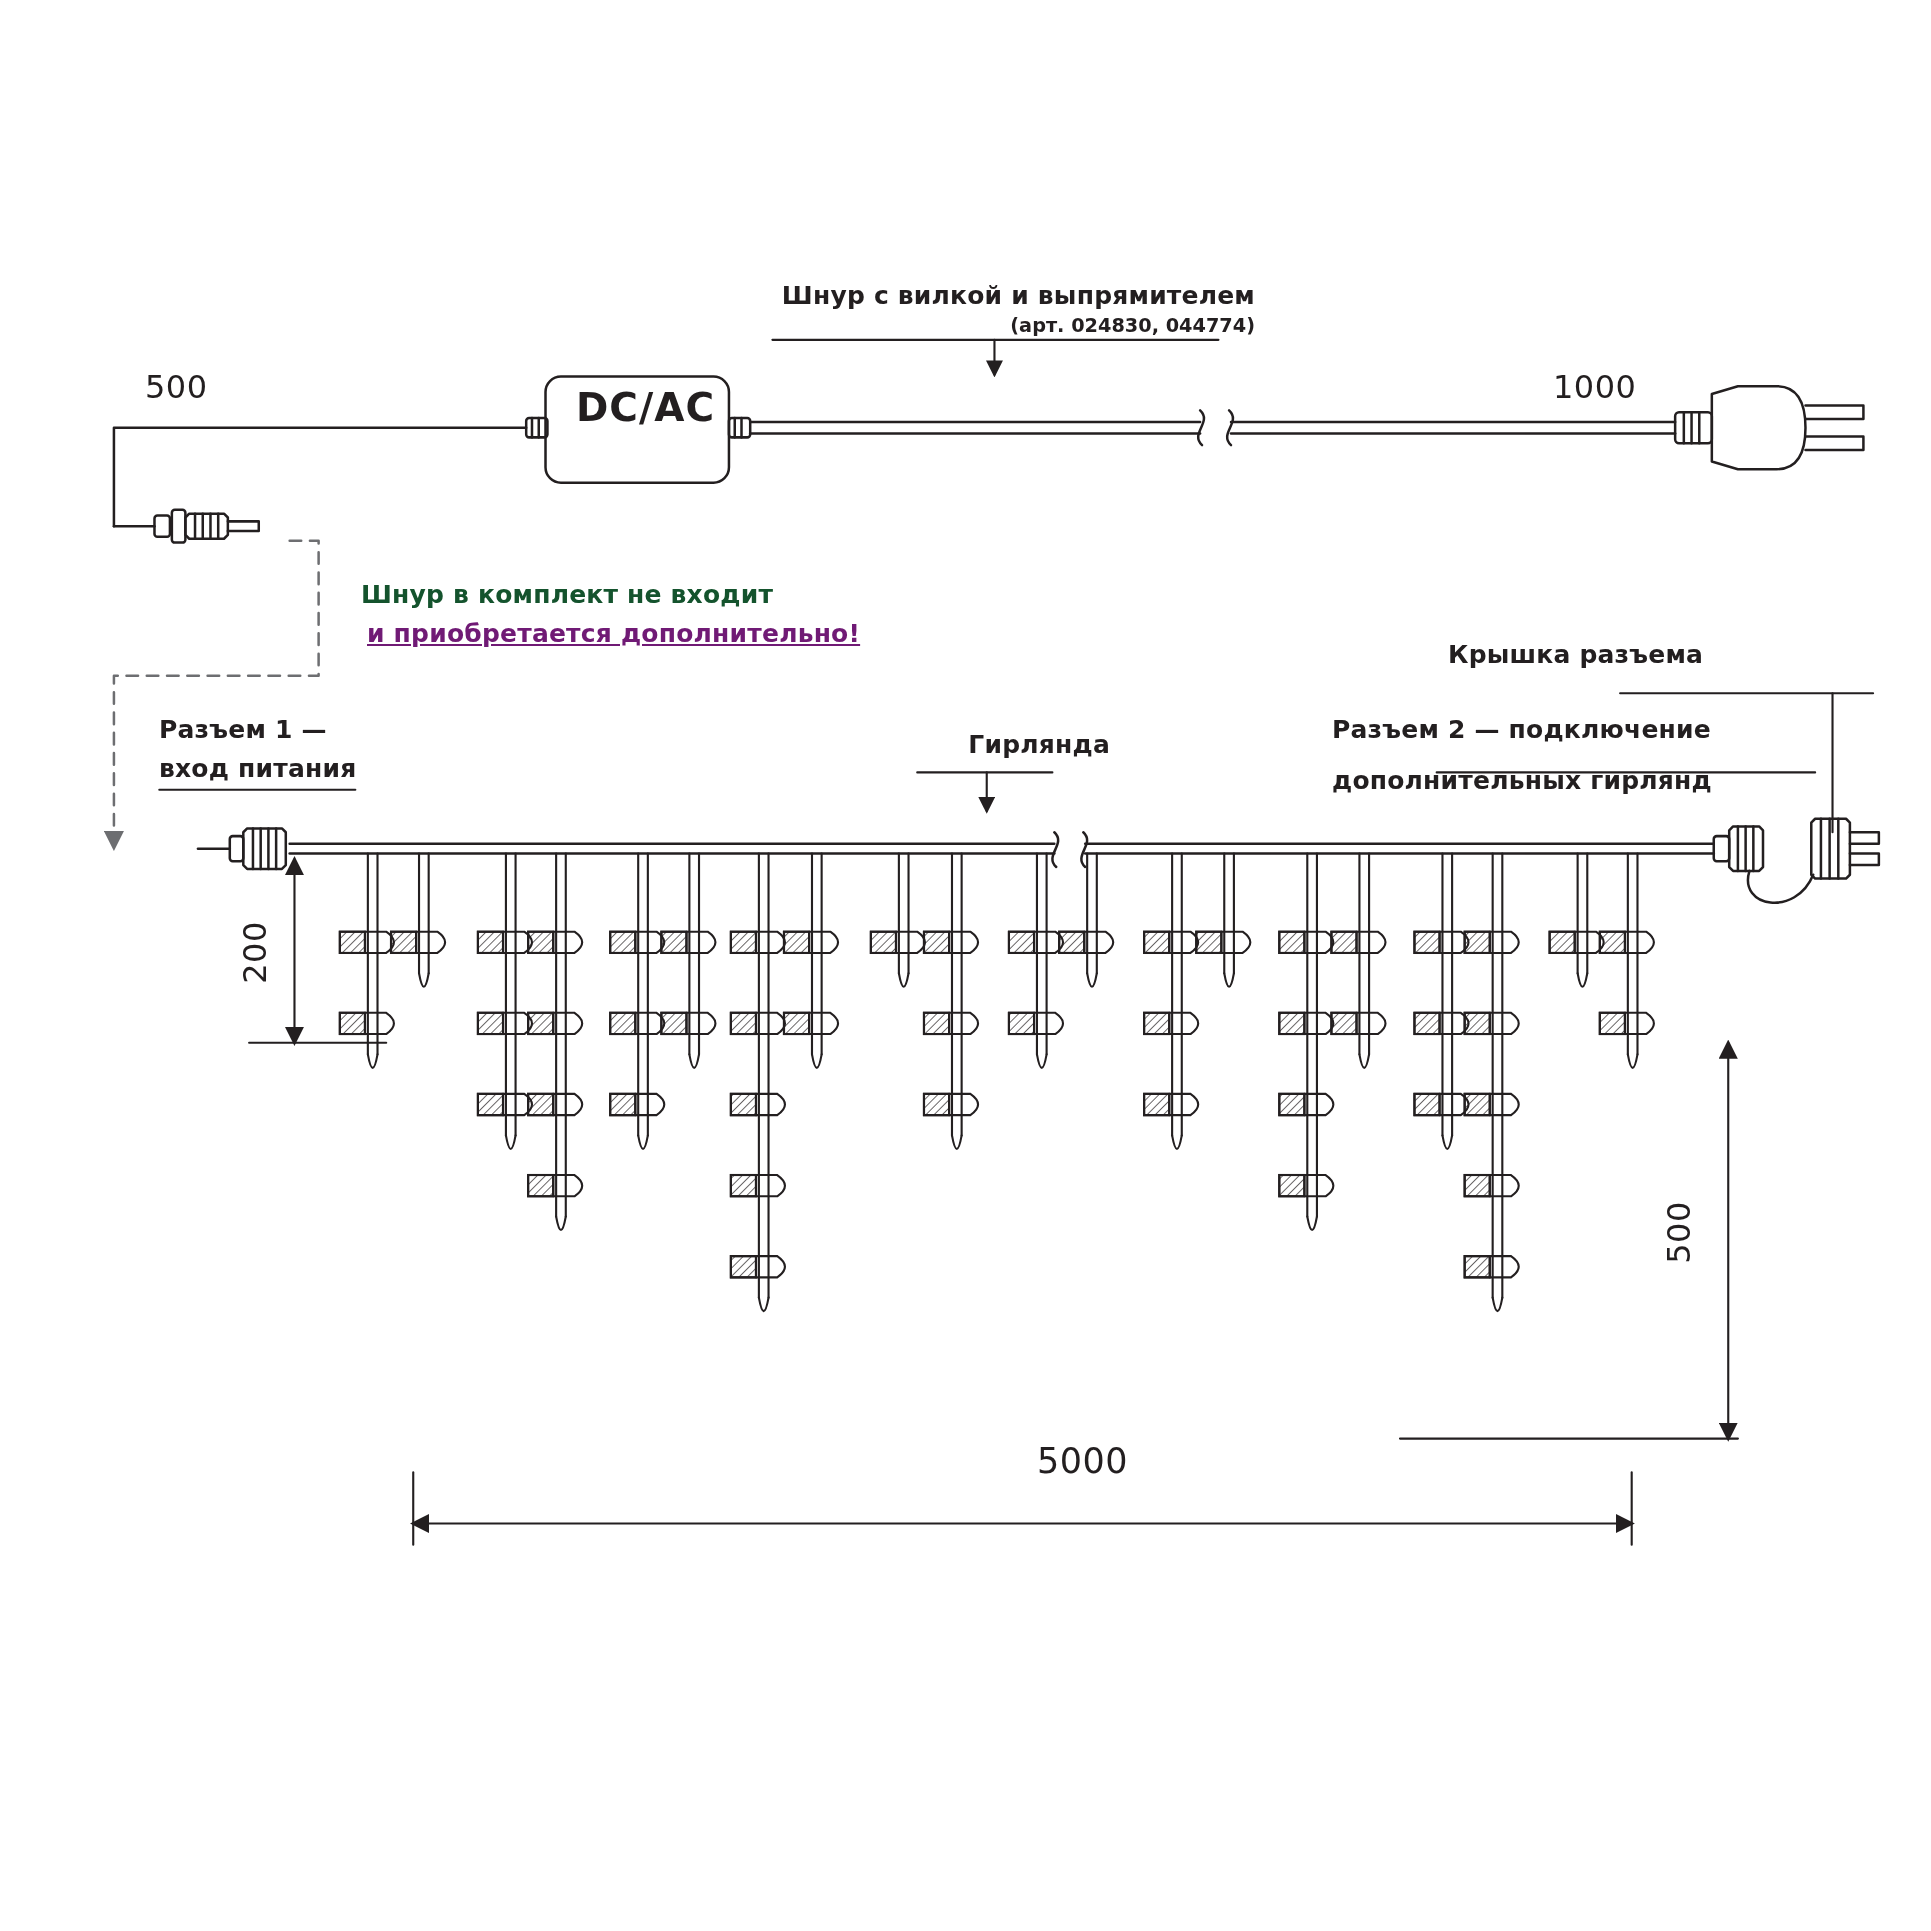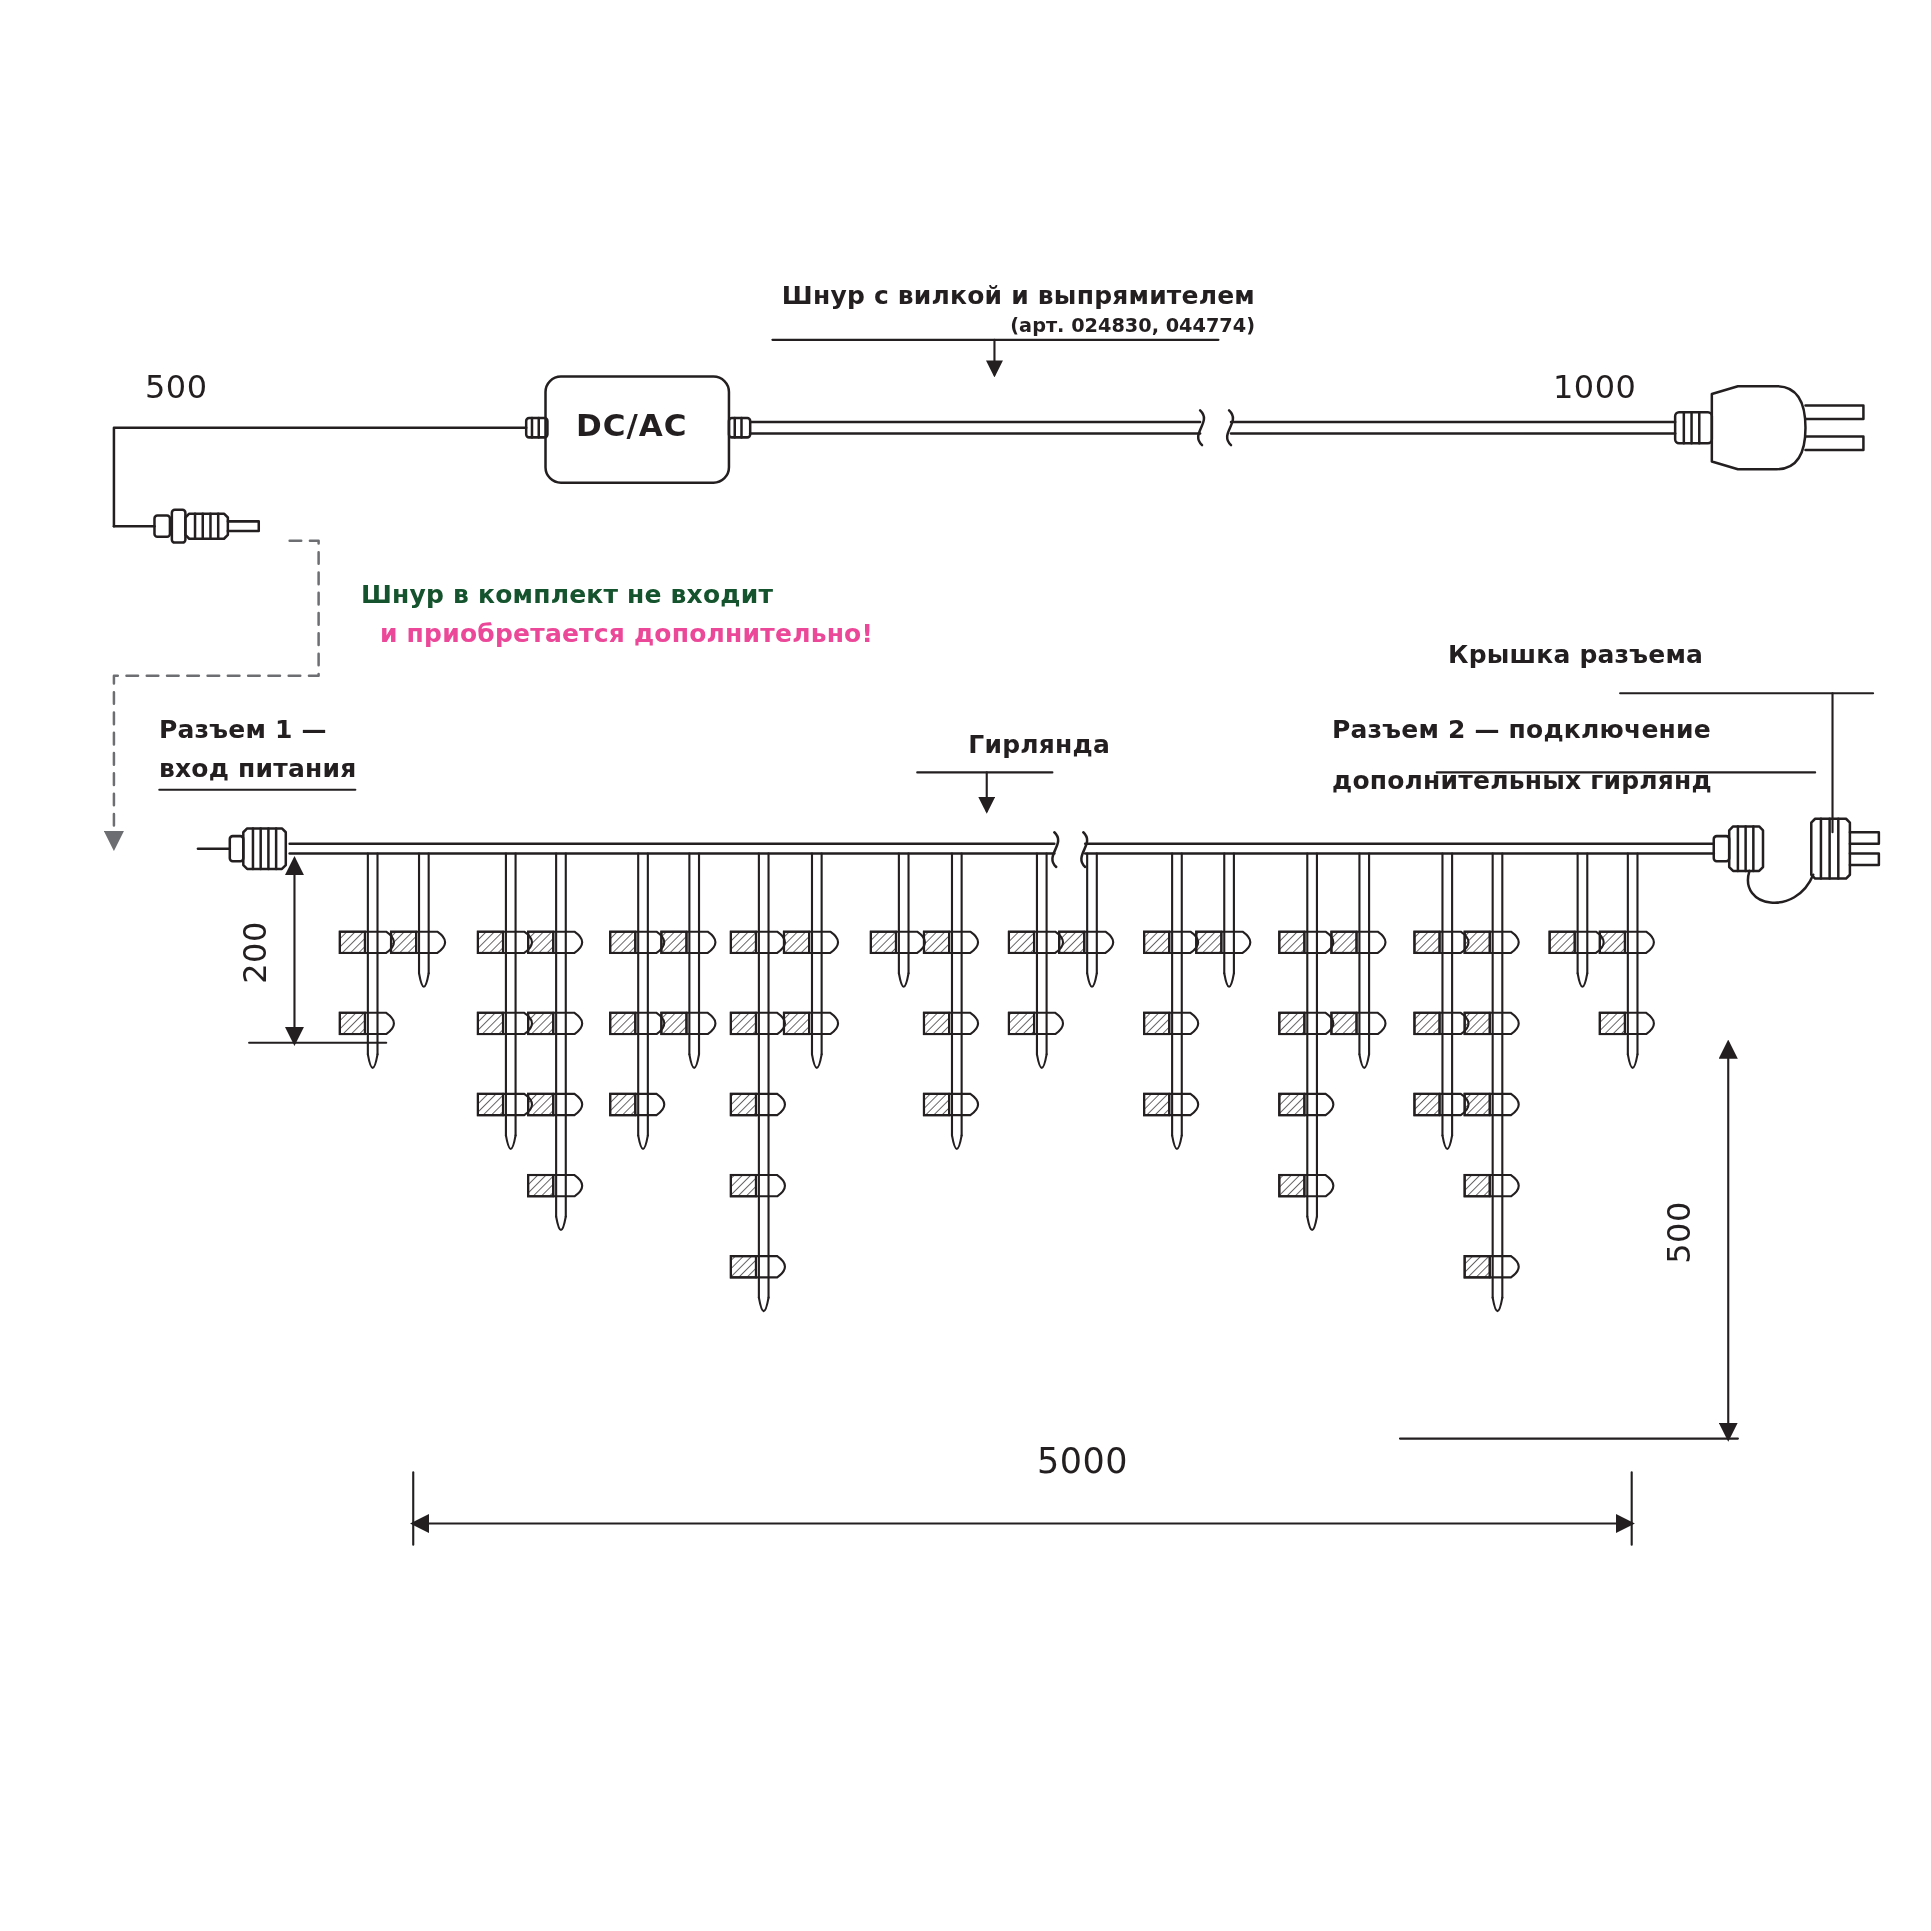--- a/index.html
+++ b/index.html
@@ -508,24 +508,24 @@
 
   </svg>
 
   <div class="lbl dim" style="left:145px; top:367px;">500</div>
 
   <div class="lbl dim" style="left:1553px; top:367px;">1000</div>
 
   <div class="lbl callout center" style="left:734px; top:280px; width:521px;">Шнур с вилкой и выпрямителем</div>
   <div class="lbl sub center" style="left:734px; top:314px; width:521px;">(арт. 024830, 044774)</div>
 
-  <div class="lbl callout" style="left:576px; top:406px; font-size:31px; letter-spacing:1px;">DC/AC</div>
+  <div class="lbl callout" style="left:576px; top:383px; font-size:39px; letter-spacing:1px;">DC/AC</div>
 
   <div class="lbl callout" style="left:361px; top:579px; color:#14532d;">Шнур в комплект не входит</div>
-  <div class="lbl callout" style="left:380px; top:618px; color:#ec4899;">и приобретается дополнительно!</div>
+  <div class="lbl callout" style="left:367px; top:618px; color:#701a75;text-decoration:underline;">и приобретается дополнительно!</div>
 
   <div class="lbl callout" style="left:159px; top:714px;">Разъем 1 —</div>
   <div class="lbl callout" style="left:159px; top:753px;">вход питания</div>
 
   <div class="lbl callout center" style="left:869px; top:729px; width:241px;">Гирлянда</div>
 
   <div class="lbl callout right" style="left:1332px; top:714px; width:483px;">Разъем 2 — подключение</div>
   <div class="lbl callout right" style="left:1332px; top:753px; width:483px;margin-top:12px;">дополнительных гирлянд</div>
 
   <div class="lbl callout right" style="left:1448px; top:639px; width:425px;">Крышка разъема</div>

